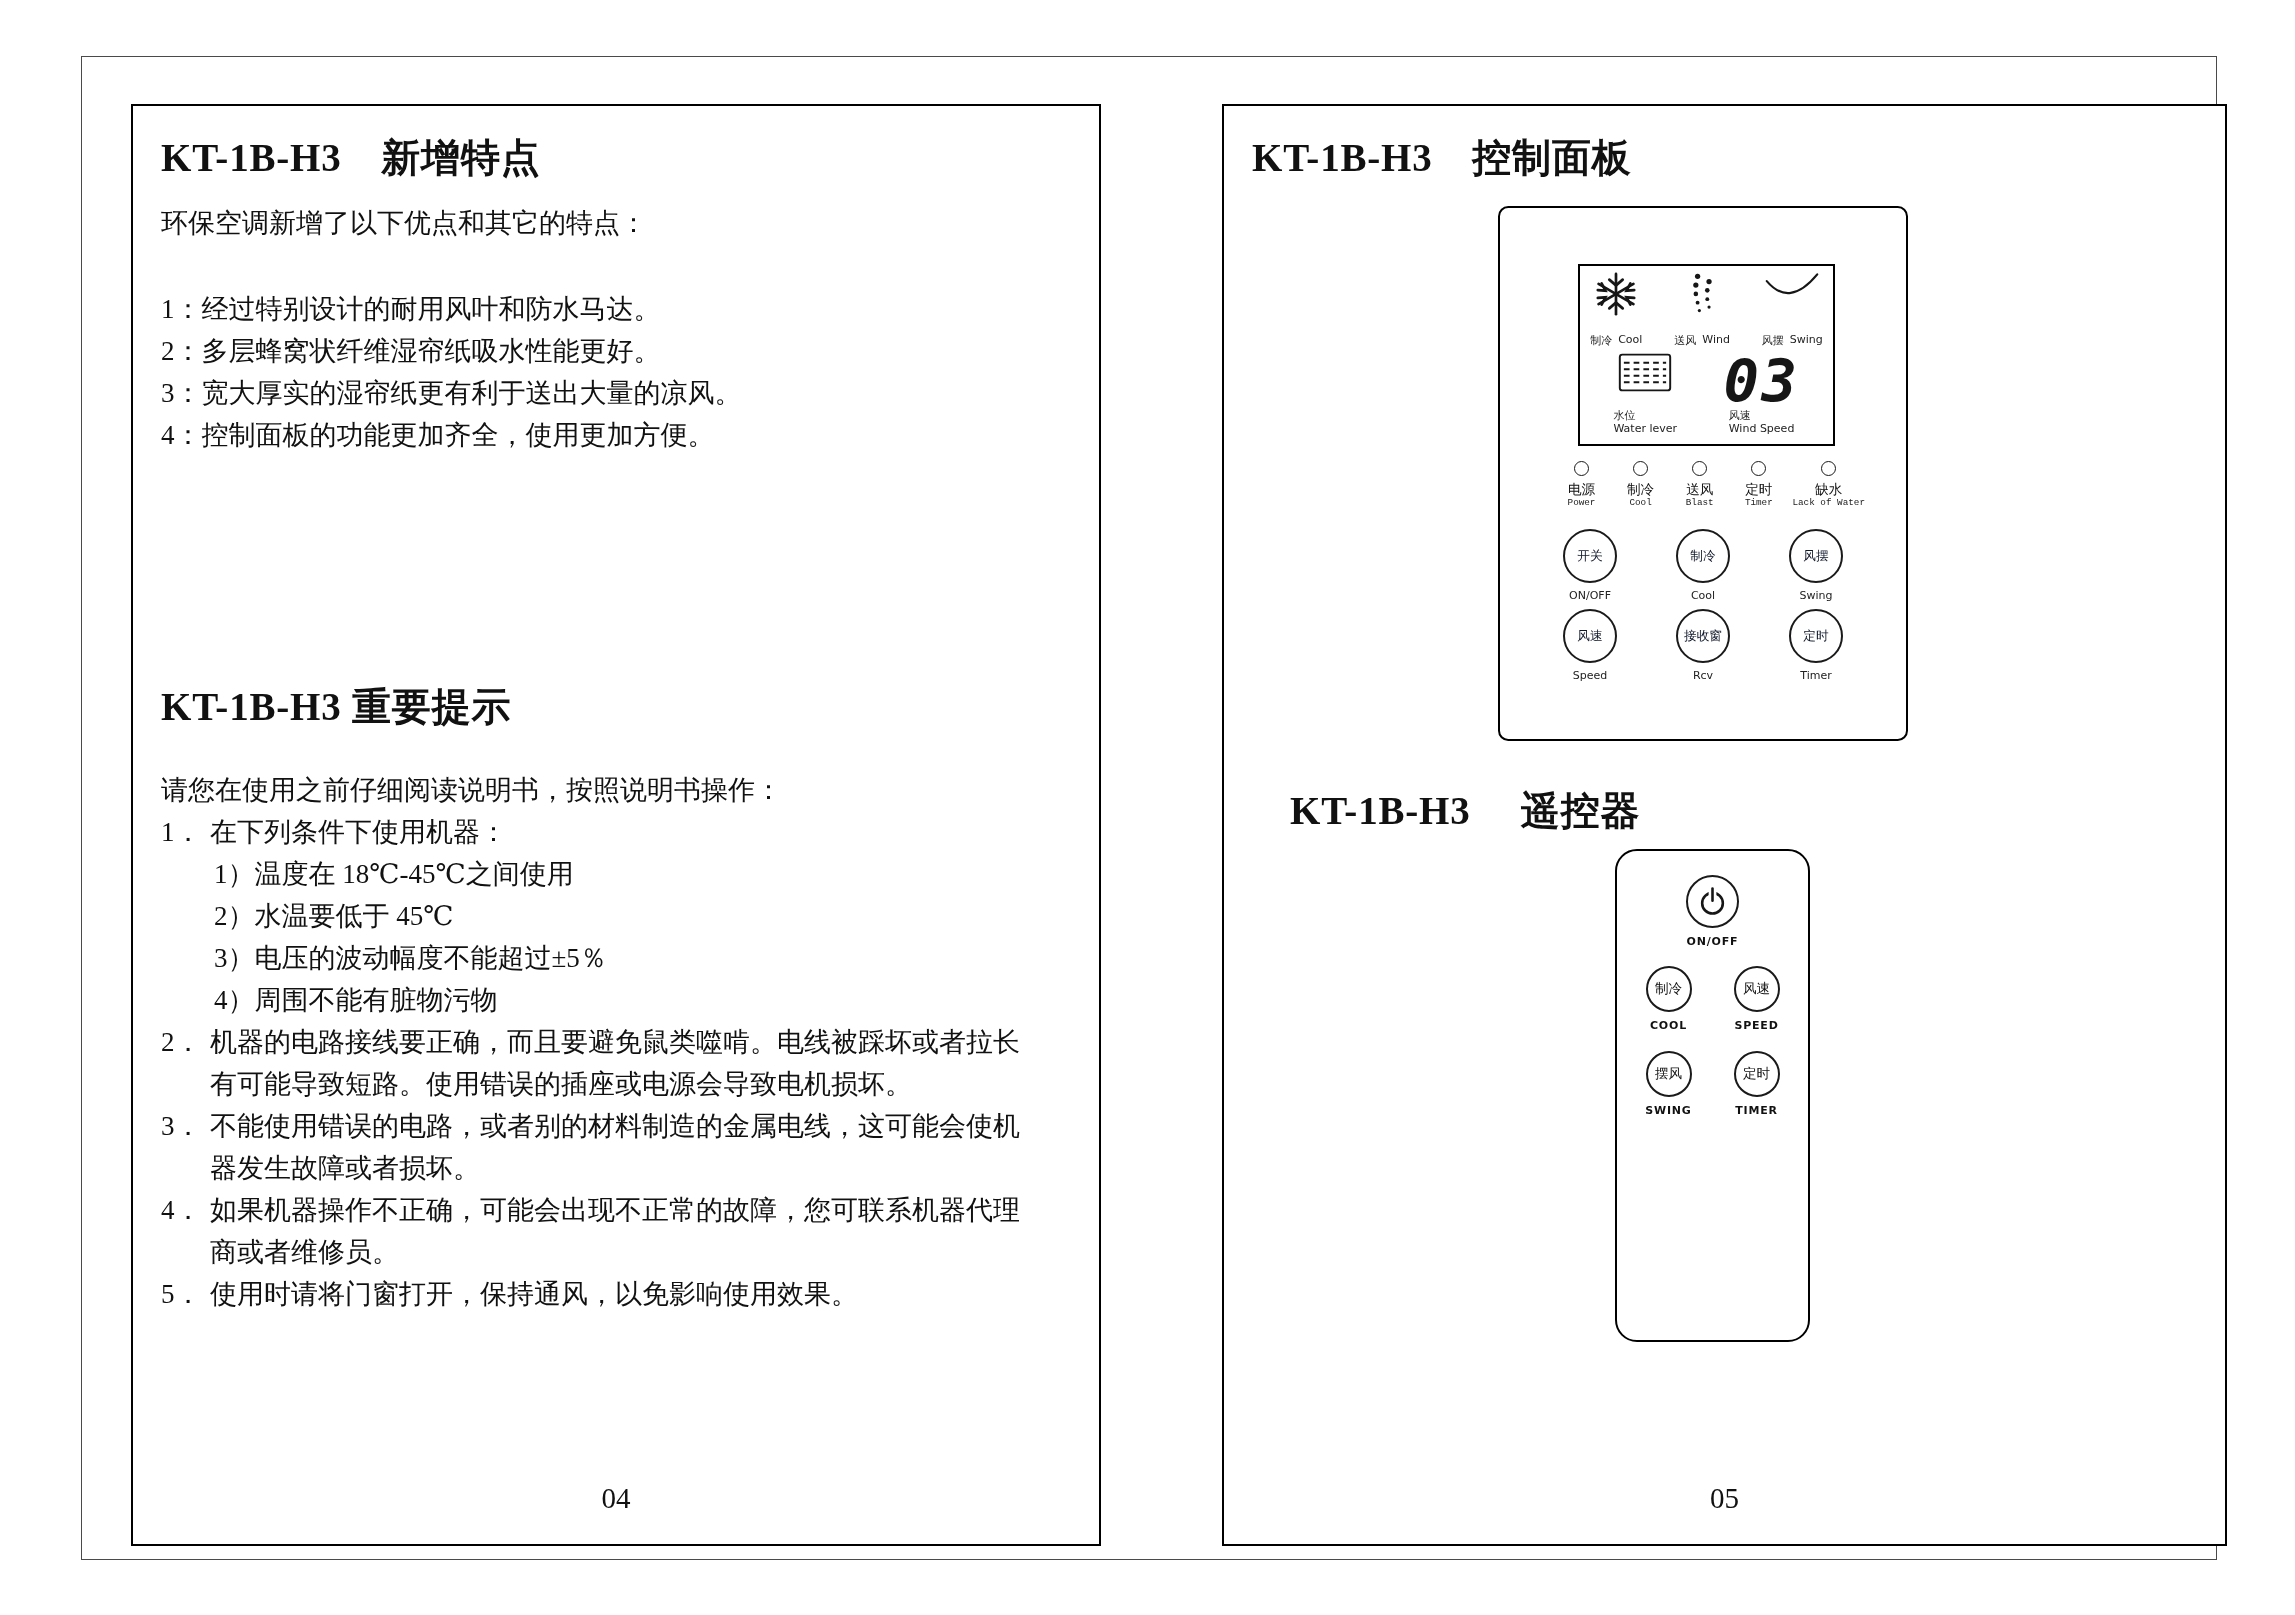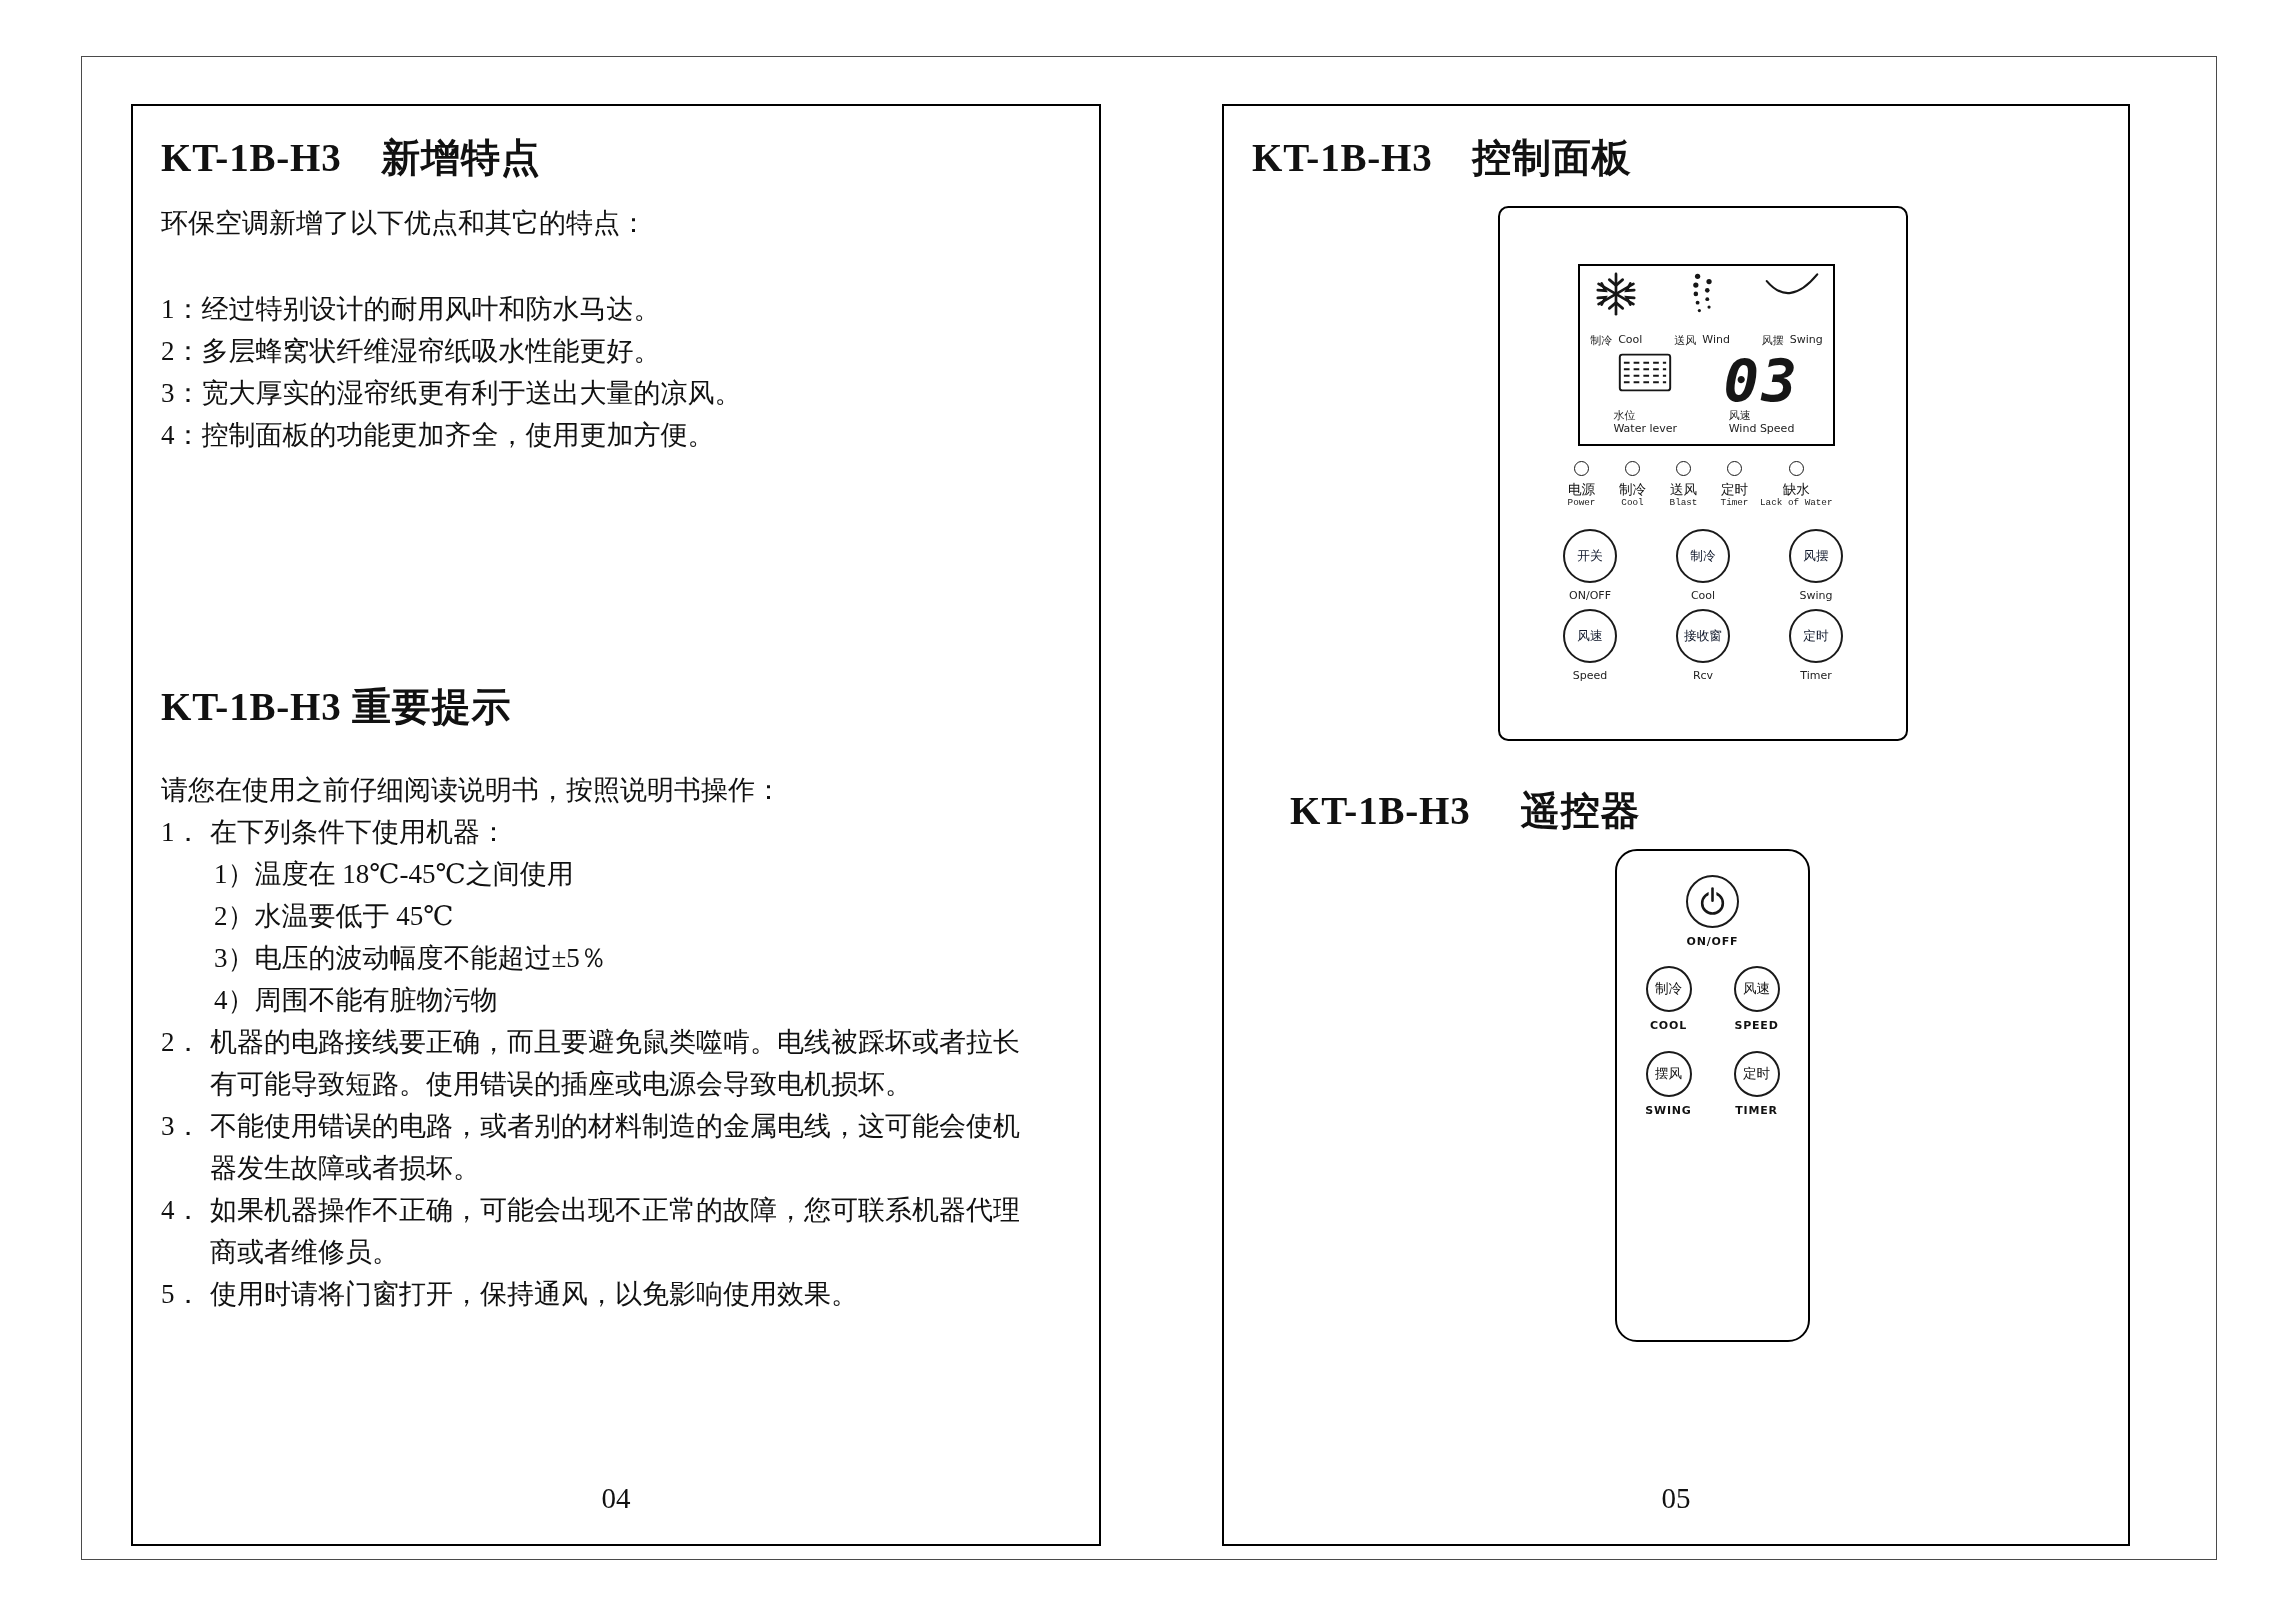--- a/index.html
+++ b/index.html
@@ -10,21 +10,21 @@
   }
   .outer-frame {
     position:absolute; left:81px; top:56px; width:2136px; height:1504px;
     border:1.7px solid #4a4a4a; background:#fff;
   }
   .page {
     position:absolute; top:104px; height:1442px; background:#fff;
     border:2.5px solid #000;
   }
   .page-left  { left:131px;  width:970px; }
-  .page-right { left:1222px; width:908px; }
+  .page-right { left:1222px; width:1005px; }
   .page-inner { padding:22px 59px 0 28px; position:relative; }
 
   .sec-title {
     font-size:39px; font-weight:bold; line-height:1.2; letter-spacing:0.8px;
     margin-top:6.8px;
   }
   .body-text { font-size:27px; line-height:42px; }
 
   .intro-1 { margin-top:20.4px; }
   .feature-list { margin-top:44px; }
@@ -68,21 +68,21 @@
     font-size:11px; line-height:12.7px; color:#222;
   }
   .seg-value {
     font-family:"DejaVu Sans Mono","Liberation Mono",monospace;
     font-style:italic; font-weight:bold; font-size:59px; line-height:56px;
     letter-spacing:2.5px; color:#161616;
   }
 
   .indicators {
     position:absolute; left:56px; right:41px; top:253px;
-    display:flex; justify-content:flex-start;
+    display:flex; justify-content:space-between;
   }
   .indicator { display:flex; flex-direction:column; align-items:center; min-width:51px; }
   .ind-dot {
     width:15.3px; height:15.3px; border:1.7px solid #1a1a1a; border-radius:50%;
     background:#fff; margin-bottom:5.1px;
   }
   .ind-zh {
     font-family:"DejaVu Sans","Liberation Sans",sans-serif;
     font-size:13.6px; line-height:16px; color:#111; white-space:nowrap;
   }

